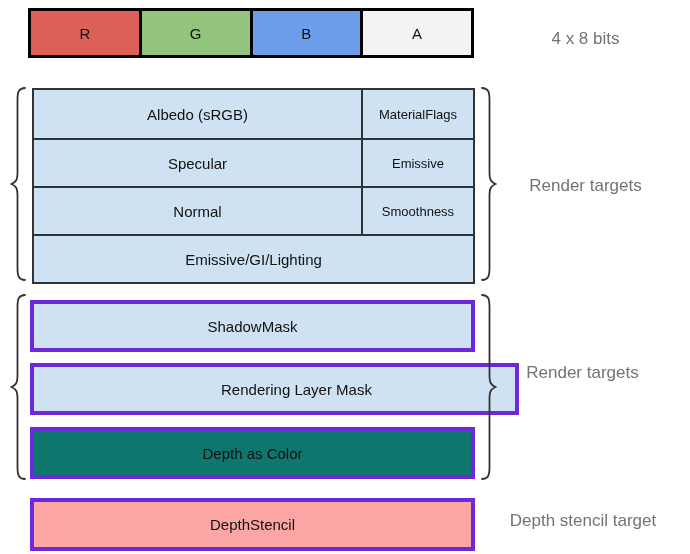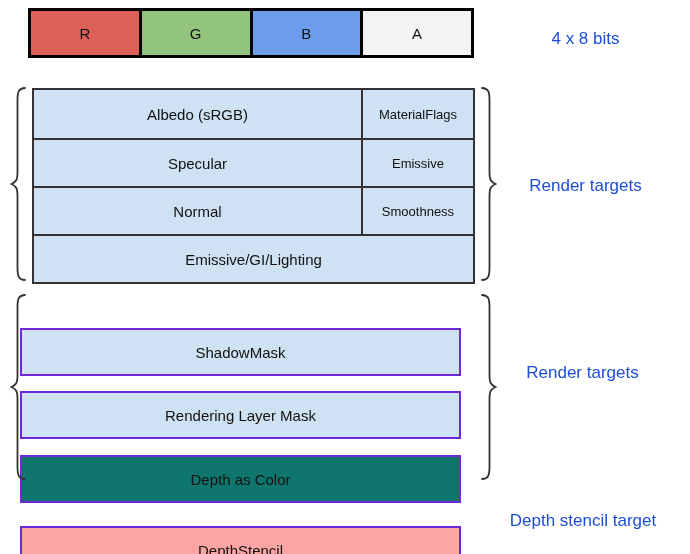--- a/index.html
+++ b/index.html
@@ -29,21 +29,21 @@
     font-size: 15px;
   }
   .top-cell + .top-cell { border-left: 3px solid #000000; }
 
   
   .caption {
     position: absolute;
     text-align: center;
     font-size: 17px;
     line-height: 25px;
-    color: #1d4ed8;
+    color: #737373;
   }
   .caption-bits   { left: 498px; top: 26px;  width: 175px; }
   .caption-rt     { left: 498px; top: 173px; width: 175px; }
   .caption-opt    { left: 490px; top: 360px; width: 185px; }
   .caption-depth  { left: 488px; top: 508px; width: 190px; }
 
   
   .rt-table {
     position: absolute;
     left: 32px; top: 88px;
@@ -68,31 +68,30 @@
     border-left: 2px solid #333333;
     display: flex;
     align-items: center;
     justify-content: center;
     font-size: 13px;
   }
 
   
   .bar-box {
     position: absolute;
-    left: 20px;
+    left: 30px;
     width: 437px; height: 44px;
-    border: 2px solid #6d28d9;
+    border: 4px solid #6d28d9;
     display: flex;
     align-items: center;
     justify-content: center;
     font-size: 15px;
-    margin-top: 28px;
   }
   .box-shadowmask { top: 300px; }
-  .box-layermask  { top: 363px; }
+  .box-layermask  { top: 363px; padding-left: 44px; }
   .box-depthcolor { top: 427px; }
   .box-depthstencil { top: 498px; height: 45px; }
 
   
   .brace { position: absolute; }
   .brace path {
     fill: none;
     stroke: #333333;
     stroke-width: 1.8;
     stroke-linecap: round;

